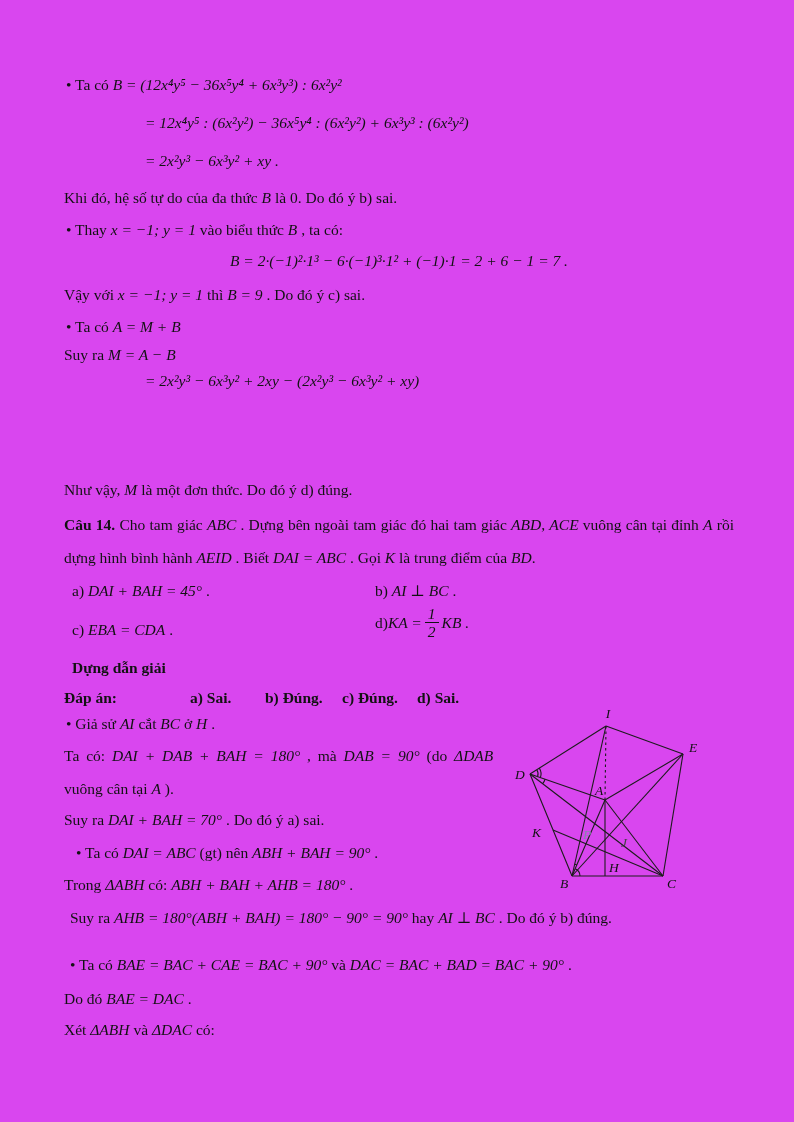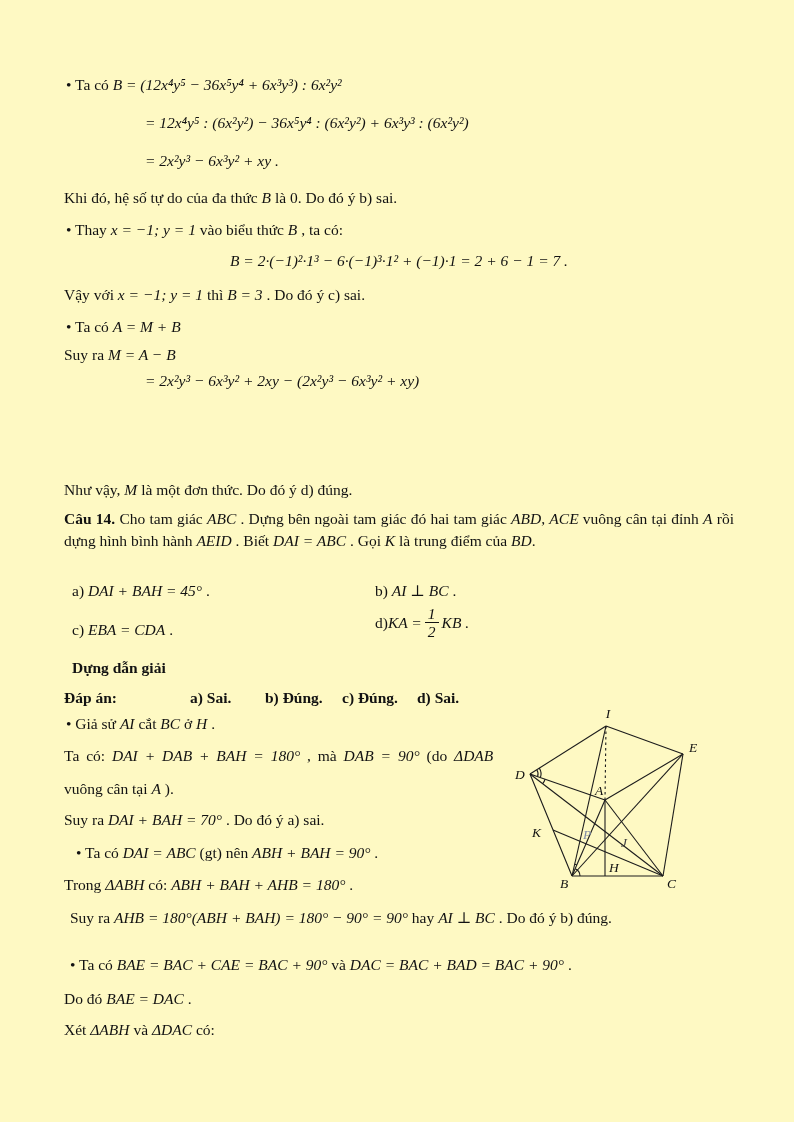--- a/index.html
+++ b/index.html
@@ -1,30 +1,30 @@
 <!DOCTYPE html>
 <html><head>
 <meta charset="utf-8">
 <style>
   html,body{margin:0;padding:0;background:#ffffff;}
   .page{
     position:relative;
     width:794px;height:1122px;
-    background:#fef9c3;
+    background:#d946ef;
     font-family:"Liberation Serif","DejaVu Serif",serif;
     font-size:15.5px;
     color:#121212;
     overflow:hidden;
   }
   .line{position:absolute;white-space:nowrap;line-height:22px;}
   .math{font-style:italic;}
   .txt{font-style:normal;}
   .bold-txt{font-weight:bold;font-style:normal;}
   .bold{font-weight:bold;}
-  .qblock{position:absolute;left:64px;width:670px;text-align:justify;line-height:22px;white-space:normal;}
+  .qblock{position:absolute;left:64px;width:670px;text-align:justify;line-height:33px;white-space:normal;}
   .wide{word-spacing:3px;}
   .dline{display:flex;align-items:center;height:44px;}
   .frac{display:inline-flex;flex-direction:column;align-items:center;line-height:1.05;margin:0 3px;font-style:italic;}
   .frac .num{border-bottom:1px solid #121212;padding:0 3px 0px;}
   .frac .den{padding-top:1px;}
   .ans span{position:absolute;white-space:nowrap;}
   svg .lbl{font-family:"Liberation Serif","DejaVu Serif",serif;font-style:italic;font-size:13.5px;fill:#111;}
   svg .lbl-p{fill:#7f8ca6;}
   svg .lbl-j{fill:#444;}
   svg line, svg path{stroke:#1c1c1c;stroke-width:1.1;fill:none;}
@@ -34,21 +34,21 @@
 <body>
 
 <div class="page">
 
   <div class="line" style="top:74px;left:66px"><span class="txt">• Ta có </span><span class="math">B = (12x⁴y⁵ − 36x⁵y⁴ + 6x³y³) : 6x²y²</span></div>
   <div class="line" style="top:112px;left:145px"><span class="math">= 12x⁴y⁵ : (6x²y²) − 36x⁵y⁴ : (6x²y²) + 6x³y³ : (6x²y²)</span></div>
   <div class="line" style="top:150px;left:145px"><span class="math">= 2x²y³ − 6x³y² + xy .</span></div>
   <div class="line" style="top:187px;left:64px"><span class="txt">Khi đó, hệ số tự do của đa thức </span><span class="math">B</span><span class="txt"> là 0. Do đó ý b) sai.</span></div>
   <div class="line" style="top:219px;left:66px"><span class="txt">• Thay </span><span class="math">x = −1; y = 1</span><span class="txt"> vào biểu thức </span><span class="math">B</span><span class="txt"> , ta có:</span></div>
   <div class="line" style="top:250px;left:230px"><span class="math">B = 2·(−1)²·1³ − 6·(−1)³·1² + (−1)·1 = 2 + 6 − 1 = 7 .</span></div>
-  <div class="line" style="top:284px;left:64px"><span class="txt">Vậy với </span><span class="math">x = −1; y = 1</span><span class="txt"> thì </span><span class="math">B = 3</span><span class="txt"> . Do đó ý c) sai.</span></div>
+  <div class="line" style="top:284px;left:64px"><span class="txt">Vậy với </span><span class="math">x = −1; y = 1</span><span class="txt"> thì </span><span class="math">B = 9</span><span class="txt"> . Do đó ý c) sai.</span></div>
   <div class="line" style="top:316px;left:66px"><span class="txt">• Ta có </span><span class="math">A = M + B</span></div>
   <div class="line" style="top:344px;left:64px"><span class="txt">Suy ra </span><span class="math">M = A − B</span></div>
   <div class="line" style="top:370px;left:145px"><span class="math">= 2x²y³ − 6x³y² + 2xy − (2x²y³ − 6x³y² + xy)</span></div>
   <div class="line" style="top:479px;left:64px"><span class="txt">Như vậy, </span><span class="math">M</span><span class="txt"> là một đơn thức. Do đó ý d) đúng.</span></div>
 
   <div class="qblock" style="top:508px"><span class="bold-txt">Câu 14.</span><span class="txt"> Cho tam giác </span><span class="math">ABC</span><span class="txt"> . Dựng bên ngoài tam giác đó hai tam giác </span><span class="math">ABD</span><span class="txt">, </span><span class="math">ACE</span><span class="txt"> vuông cân tại đỉnh </span><span class="math">A</span><span class="txt"> rồi dựng hình bình hành </span><span class="math">AEID</span><span class="txt"> . Biết </span><span class="math">DAI = ABC</span><span class="txt"> . Gọi </span><span class="math">K</span><span class="txt"> là trung điểm của </span><span class="math">BD</span><span class="txt">.</span></div>
 
   <div class="line" style="top:580px;left:72px"><span class="txt">a) </span><span class="math">DAI + BAH = 45°</span><span class="txt"> .</span></div>
   <div class="line" style="top:580px;left:375px"><span class="txt">b) </span><span class="math">AI ⊥ BC</span><span class="txt"> .</span></div>
   <div class="line" style="top:619px;left:72px"><span class="txt">c) </span><span class="math">EBA = CDA</span><span class="txt"> .</span></div>

